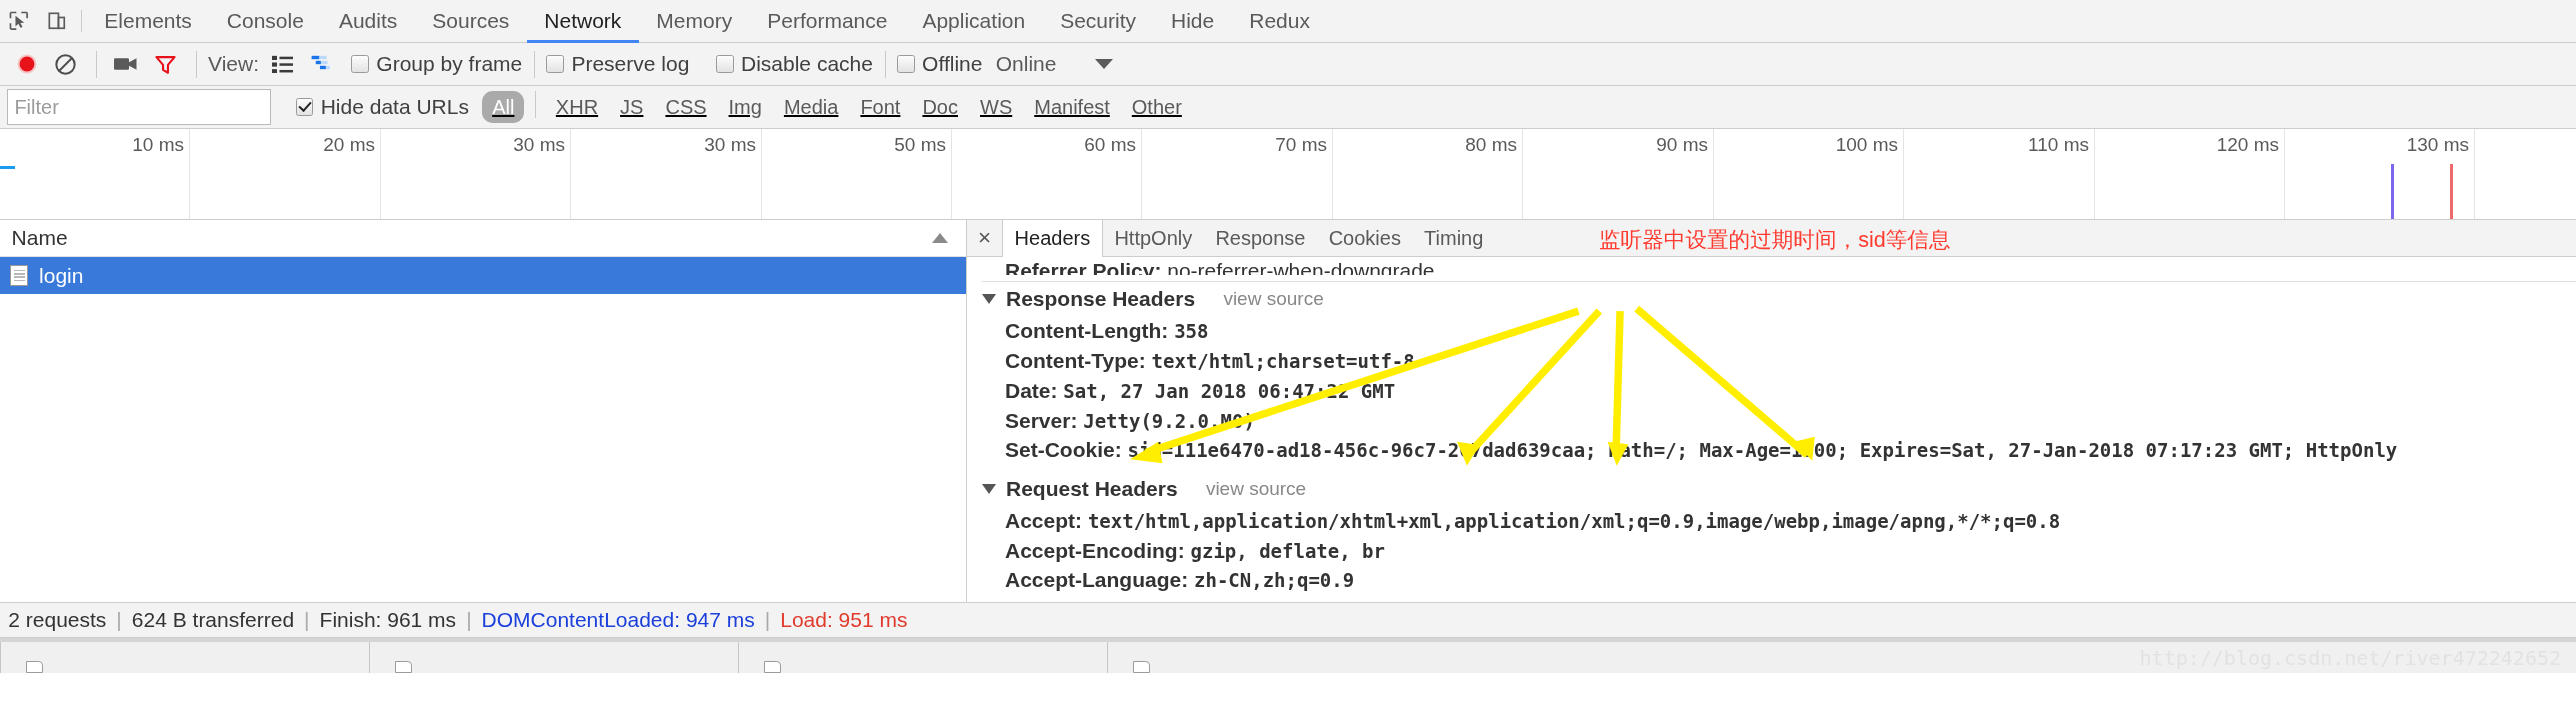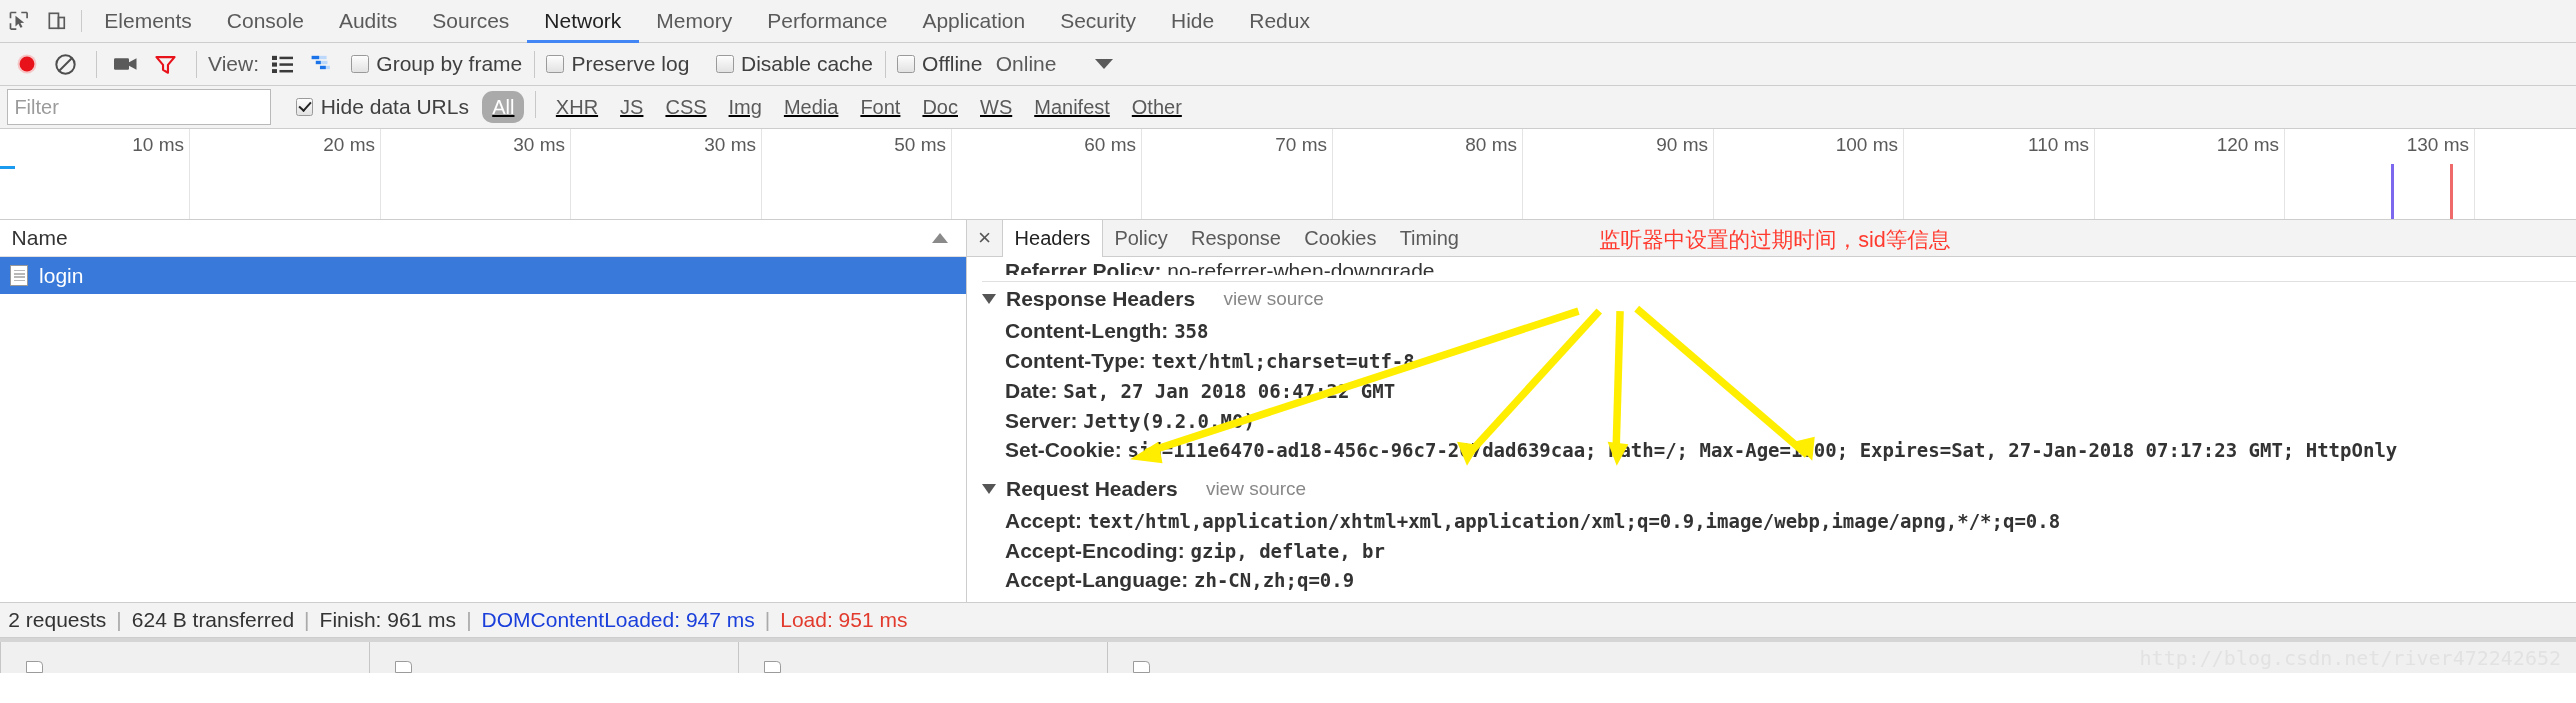--- a/index.html
+++ b/index.html
@@ -515,21 +515,21 @@
             <span>login</span>
           </div>
         </div>
     </div>
 
     <div class="detail">
       <div class="detail-tabs">
         <div class="close-x">×</div>
         <div style="display:flex" id="dtabs-host">
             <div class="dtab active">Headers</div>
-            <div class="dtab">Policy</div>
+            <div class="dtab">HttpOnly</div>
             <div class="dtab">Response</div>
             <div class="dtab">Cookies</div>
             <div class="dtab">Timing</div>
           </div>
         <div class="annot">监听器中设置的过期时间，sid等信息</div>
       </div>
 
       <div class="hdr-body">
         <div class="cut-row">
           <b>Referrer Policy:</b>

